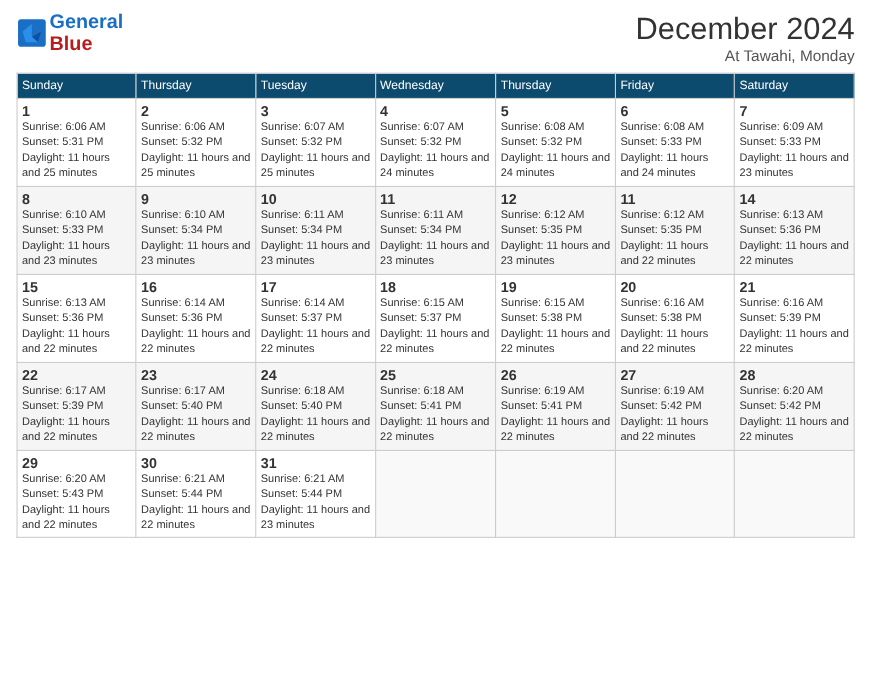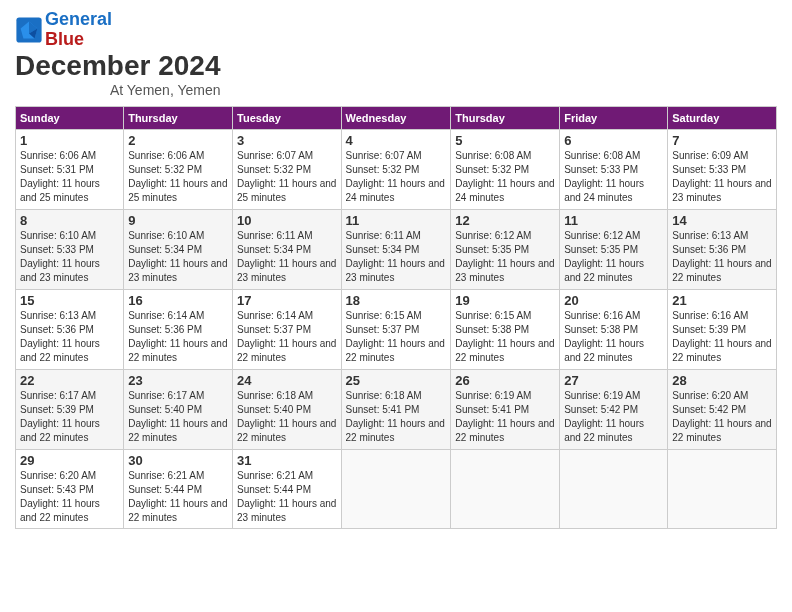--- a/index.html
+++ b/index.html
@@ -12,21 +12,20 @@
     }
     .container {
       width: 792px;
       padding: 10px 15px;
     }
     .header {
       display: flex;
       justify-content: space-between;
       align-items: flex-start;
       margin-bottom: 8px;
-      flex-direction: column;
     }
     .logo {
       display: flex;
       align-items: center;
       gap: 2px;
     }
     .logo-text {
       font-size: 18px;
       font-weight: bold;
       color: #333;
@@ -37,40 +36,40 @@
     }
     .logo-icon {
       width: 28px;
       height: 28px;
     }
     .title-block {
       text-align: right;
     }
     .title-block h1 {
       font-size: 28px;
-      font-weight: bold;
+      font-weight: normal;
       color: #333;
     }
     .title-block h2 {
       font-size: 14px;
       color: #555;
       font-weight: normal;
     }
     table {
       width: 100%;
       border-collapse: collapse;
       font-size: 9.5px;
     }
     thead tr th {
-      background-color: #701a75;
+      background-color: #0c4a6e;
       color: #fff;
       padding: 5px 4px;
       text-align: left;
       font-size: 11px;
-      font-weight: bold;
+      font-weight: normal;
       border: 1px solid #ccc;
     }
     tbody tr td {
       border: 1px solid #ccc;
       padding: 3px 4px;
       vertical-align: top;
       width: 113px;
       height: 80px;
       background: #fff;
     }
@@ -110,21 +109,21 @@
       </svg>
       <div>
         <div class="logo-text">
           <span>General</span><br>
           <span style="color:#b91c1c">Blue</span>
         </div>
       </div>
     </div>
     <div class="title-block">
       <h1>December 2024</h1>
-      <h2>At Yemen, Yemen</h2>
+      <h2>At Tawahi, Monday</h2>
     </div>
   </div>
 
   <table>
     <thead>
       <tr>
         <th>Sunday</th>
         <th>Thursday</th>
         <th>Tuesday</th>
         <th>Wednesday</th>

